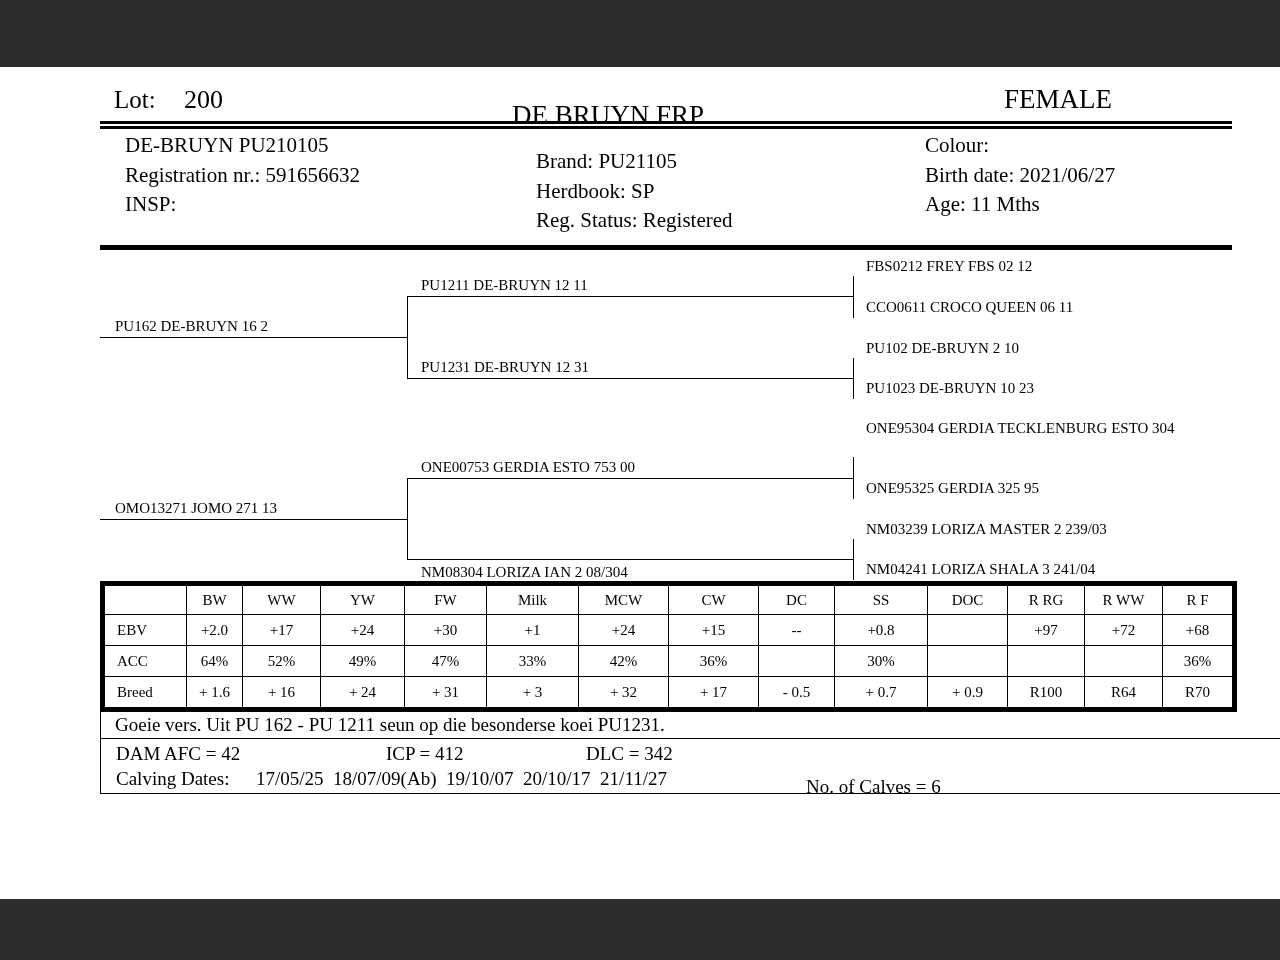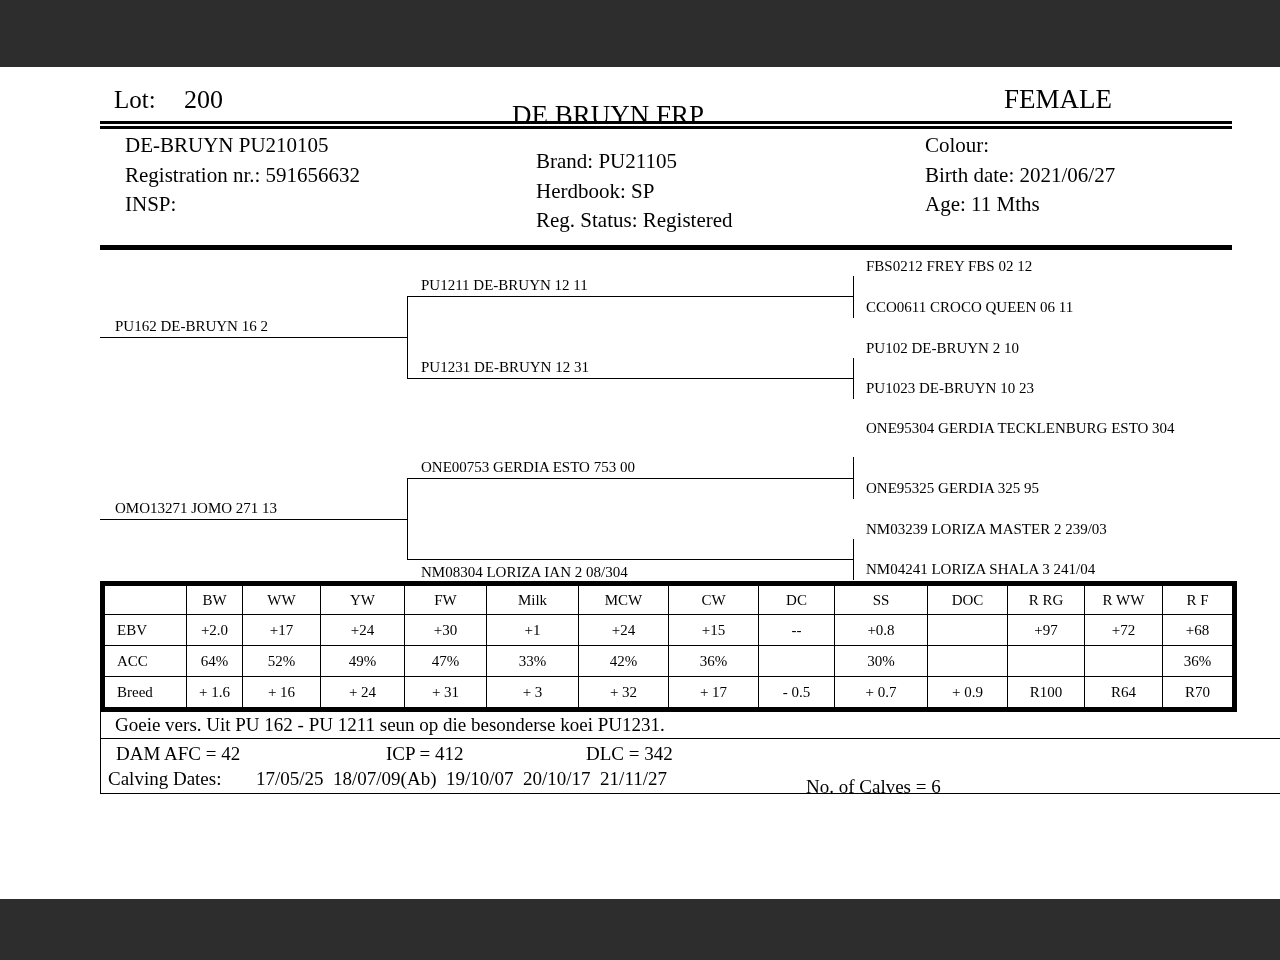--- a/index.html
+++ b/index.html
@@ -186,19 +186,19 @@
     </div>
 
     <div class="dam-box">
       <div class="dam-row1">
         <span style="left:15px;">DAM AFC = 42</span>
         <span style="left:285px;">ICP = 412</span>
         <span style="left:485px;">DLC = 342</span>
         <span style="left:705px;margin-top:33px;">No. of Calves = 6</span>
       </div>
       <div class="dam-row2">
-        <span style="left:7px;text-align:right;">Calving Dates:</span>
+        <span style="left:15px;text-align:right;">Calving Dates:</span>
         <span style="left:155px;">17/05/25  18/07/09(Ab)  19/10/07  20/10/17  21/11/27</span>
       </div>
     </div>
   </div>
 
 </div>
 
 </body></html>

